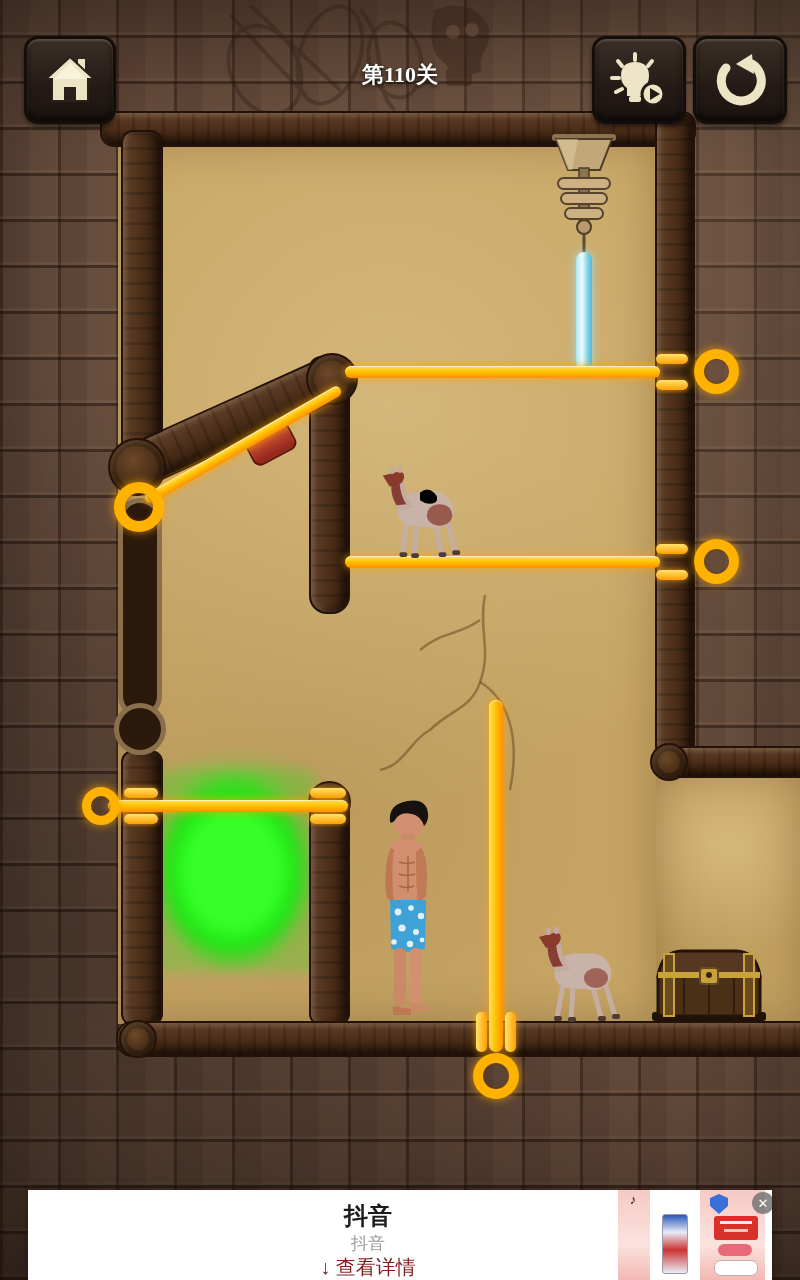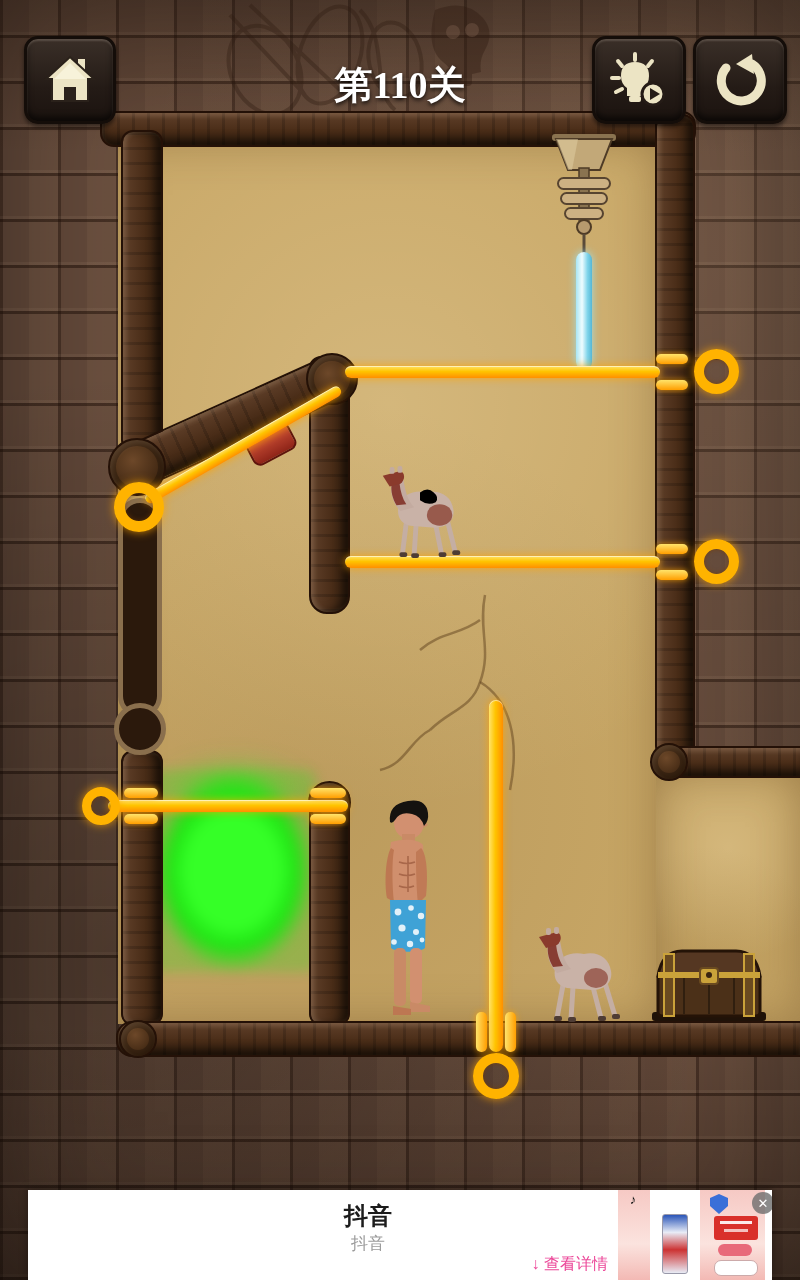--- a/index.html
+++ b/index.html
@@ -51,27 +51,27 @@
   
   .icicle{background:linear-gradient(90deg,#a9e6f4,#eefcff 38%,#7fd4ea 72%,#55b6d5);
     border-radius:8px;box-shadow:0 0 8px rgba(150,230,250,.85);}
   
   .slot{background:#2b190c;border:5px solid #8a6f4d;box-sizing:border-box;}
   
   .hud-btn{background:linear-gradient(180deg,#3a2f28,#241b16 60%,#1b130f);
     border:3px solid #140d09;border-radius:14px;
     box-shadow:inset 0 2px 2px rgba(255,240,220,.18), inset 0 -4px 6px rgba(0,0,0,.6), 0 3px 4px rgba(0,0,0,.5);
     display:flex;align-items:center;justify-content:center;cursor:pointer;}
-  .title{width:100%;text-align:center;color:#fff;font-weight:700;font-size:38px;
+  .title{width:100%;text-align:center;color:#fff;font-weight:700;font-size:22px;
     font-family:"Liberation Serif","DejaVu Serif",serif;text-shadow:0 2px 4px rgba(0,0,0,.85);}
   
   .banner{background:#fff;box-shadow:0 -2px 8px rgba(0,0,0,.35);overflow:hidden;}
   .ad-title{font-size:24px;font-weight:700;color:#1c1c1c;text-align:center;}
   .ad-sub{font-size:17px;color:#9b9b9b;text-align:center;}
-  .ad-cta{font-size:16px;color:#ec4899;text-align:right;cursor:pointer;}
+  .ad-cta{font-size:20px;color:#7f1d1d;text-align:center;cursor:pointer;}
   .thumb{background:linear-gradient(180deg,#f6c9c4,#fbe3de 60%,#f3b9b4);}
   .close-btn{border-radius:50%;background:rgba(110,110,110,.8);color:#fff;display:flex;
     align-items:center;justify-content:center;font-size:13px;cursor:pointer;}
 </style>
 </head>
 <body>
 
 <div class="stage">
 
   <svg class="abs" style="left:210px;top:0;width:310px;height:130px;opacity:.65" viewBox="0 0 310 130">

